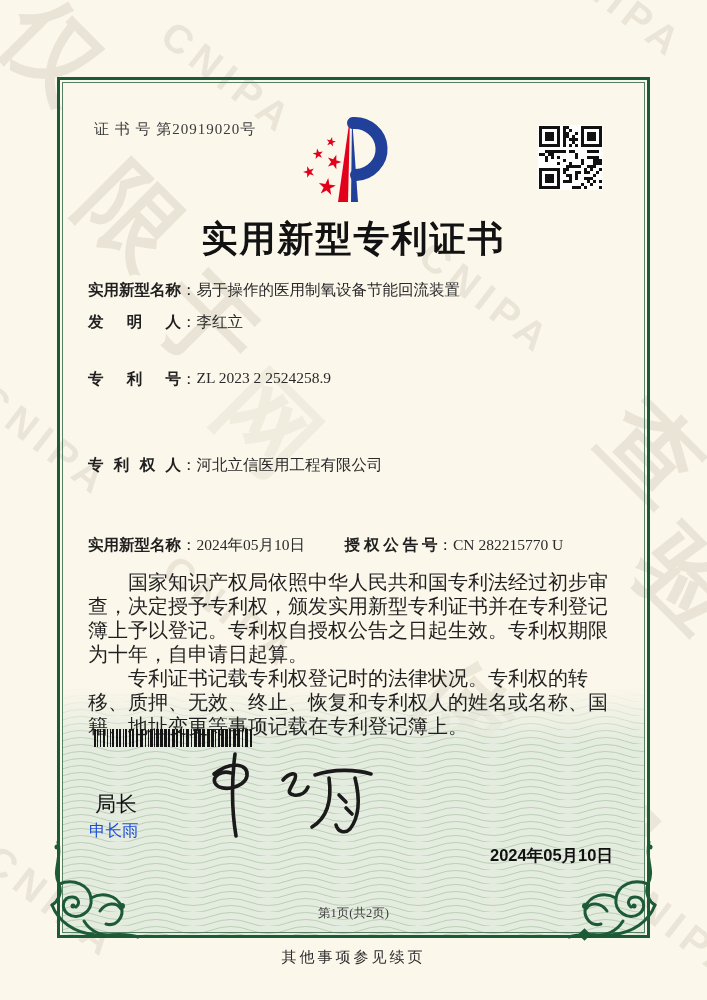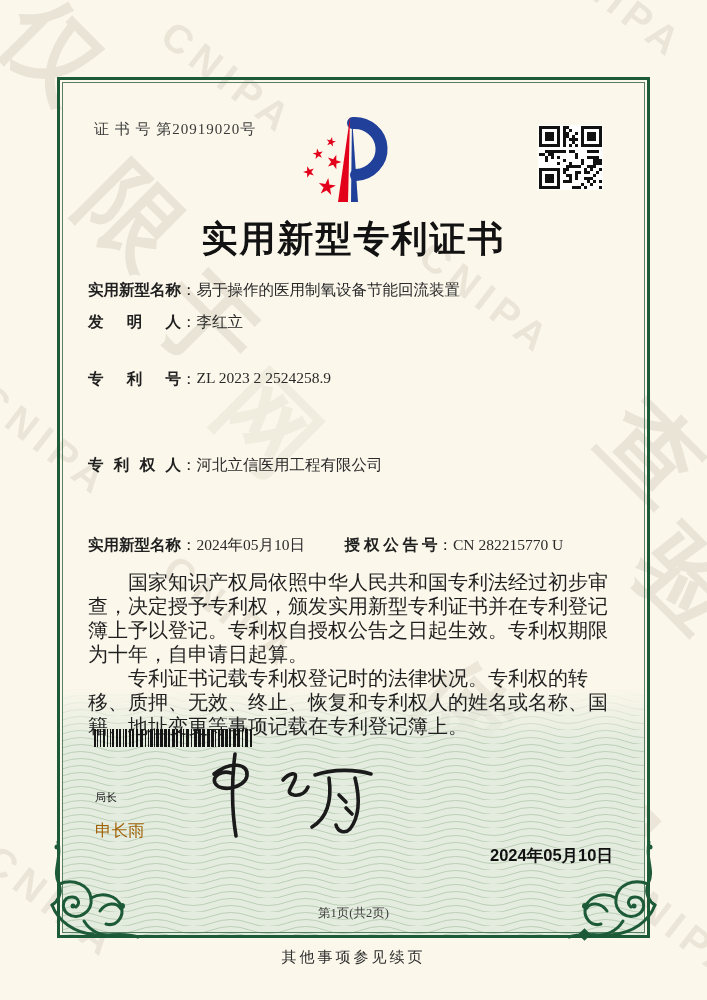--- a/index.html
+++ b/index.html
@@ -48,23 +48,23 @@
   .val-fixed{display:inline-block;width:148px;}
 
   
   .bodytext{position:absolute;left:88px;top:570px;width:534px;font-size:20px;
     line-height:24px;color:#1f1f1f;}
   .bodytext p{margin:0;text-indent:2em;}
 
   
   .barcode{position:absolute;left:94px;top:729px;width:164px;height:18px;display:flex;align-items:stretch;}
   .barcode i{display:block;height:100%;background:#151515;}
-  .official-title{position:absolute;left:95px;top:790px;font-size:11px;color:#111;
+  .official-title{position:absolute;left:95px;top:790px;font-size:21px;color:#111;
     font-family:"Liberation Sans","DejaVu Sans",sans-serif;}
-  .official-name{position:absolute;left:95px;top:820px;font-size:16.5px;color:#a16207;
+  .official-name{position:absolute;left:89px;top:820px;font-size:16.5px;color:#1d4ed8;
     font-family:"Liberation Sans","DejaVu Sans",sans-serif;}
   .signature{position:absolute;left:195px;top:748px;}
   .issue-date{position:absolute;left:490px;top:845px;font-size:16.5px;font-weight:700;color:#111;
     font-family:"Liberation Sans","DejaVu Sans",sans-serif;}
   .page-note{position:absolute;left:0;top:905px;width:707px;text-align:center;font-size:12.5px;color:#3c3c3c;}
   .footer-note{position:absolute;left:0;top:948px;width:707px;text-align:center;font-size:15px;color:#2e2e2e;letter-spacing:3px;}
 </style>
 </head>
 <body>
 

